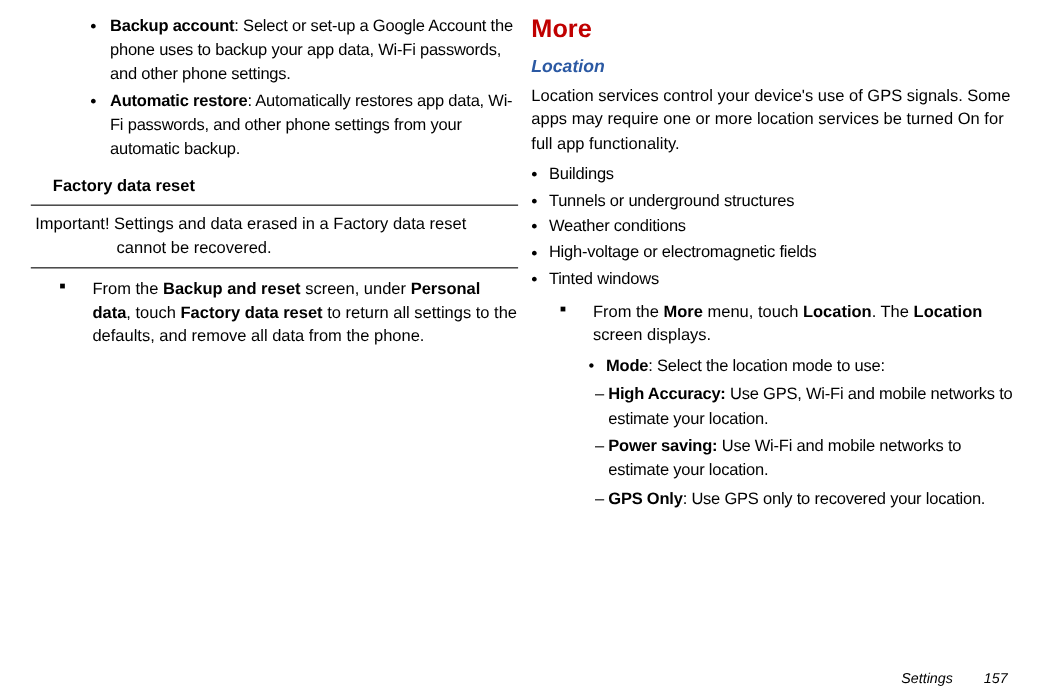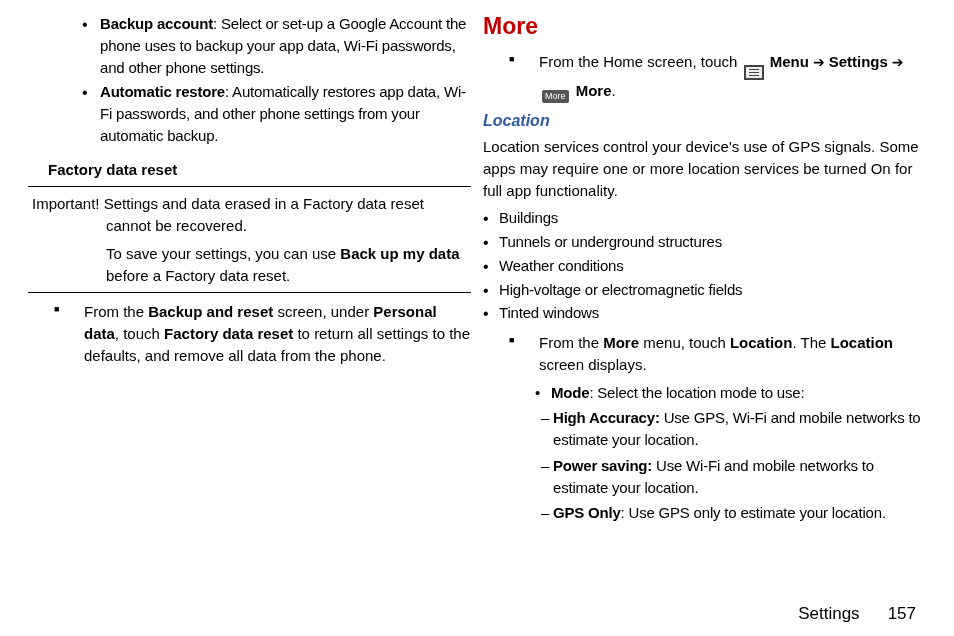--- a/index.html
+++ b/index.html
@@ -26,82 +26,69 @@
   .ico { display:inline-block; vertical-align:-3px; background:#555; color:#fff; font-size:9px; padding:2px 3px; border-radius:2px; line-height:1; margin:0 3px; }
   .menu-ico { display:inline-flex; flex-direction:column; justify-content:center; align-items:center; width:20px; height:15px; border:2px solid #444; vertical-align:-3px; background:#eee; margin:0 2px; }
   .menu-ico span { display:block; width:10px; height:1.5px; background:#444; margin:.7px 0; }
   .arrow { margin:0 4px; font-size:14px; }
   .bl { position:relative; padding-left:16px; margin:2px 0 2px 0; }
   .bl::before { content:"•"; position:absolute; left:0; top:0; font-size:16px; }
   .mode-item { position:relative; padding-left:30px; margin:4px 0 4px 38px; }
   .mode-item::before { content:"•"; position:absolute; left:14px; top:0; font-size:15px; }
   .dash-item { position:relative; padding-left:12px; margin:4px 0 4px 58px; }
   .dash-item::before { content:"–"; position:absolute; left:0; top:0; }
-  .footer { position:absolute; bottom:12px; right:38px; font-size:17px; }
+  .footer { position:absolute; bottom:12px; right:38px; font-size:13px;font-style:italic; }
   .footer .chap { margin-right:28px; }
 </style>
 </head>
 <body>
 
 <div class="page">
   <div class="col">
     <div class="bullet-item narrow">
       <span class="bold">Backup account</span><span class="def">: Select or set-up a Google Account the phone uses to backup your app data, Wi-Fi passwords, and other phone settings.</span>
     </div>
     <div class="bullet-item narrow">
       <span class="bold">Automatic restore</span><span class="def">: Automatically restores app data, Wi-Fi passwords, and other phone settings from your automatic backup.</span>
     </div>
     <div class="h3">Factory data reset</div>
     <hr class="div">
     <div class="important">
       <div class="row">
         <span class="lbl">Important! </span><span>Settings and data erased in a Factory data reset cannot be recovered.</span>
       </div>
-      <div class="row2">
-        <span>To save your settings, you can use </span><span class="bold">Back up my data</span><span> before a Factory data reset.</span>
-      </div>
     </div>
     <hr class="div">
     <div class="sq-item">
       <span>From the </span><span class="bold">Backup and reset</span><span> screen, under </span><span class="bold">Personal data</span><span>, touch </span><span class="bold">Factory data reset</span><span> to return all settings to the defaults, and remove all data from the phone.</span>
     </div>
   </div>
 
   <div class="col">
     <div class="h1red">More</div>
-    <div class="sq-item">
-      <span>From the Home screen, touch </span><span class="menu-ico">
-          <span></span>
-          <span></span>
-          <span></span>
-        </span>
-      <span class="bold">Menu</span><span class="arrow">➔</span><span class="bold">Settings</span><span class="arrow">➔</span>
-      <span class="ico">More</span>
-      <span class="bold">More</span><span>.</span>
-    </div>
     <div class="h2blue">Location</div>
     <div class="para2">Location services control your device's use of GPS signals. Some apps may require one or more location services be turned On for full app functionality.</div>
     <div class="bl narrow">Buildings</div>
     <div class="bl narrow">Tunnels or underground structures</div>
     <div class="bl narrow">Weather conditions</div>
     <div class="bl narrow">High-voltage or electromagnetic fields</div>
     <div class="bl narrow">Tinted windows</div>
     <div class="sq-item">
       <span>From the </span><span class="bold">More</span><span> menu, touch </span><span class="bold">Location</span><span>. The </span><span class="bold">Location</span><span> screen displays.</span>
     </div>
     <div class="mode-item narrow">
       <span class="bold">Mode</span><span>: Select the location mode to use:</span>
     </div>
     <div class="dash-item narrow">
       <span class="bold">High Accuracy: </span><span>Use GPS, Wi-Fi and mobile networks to estimate your location.</span>
     </div>
     <div class="dash-item narrow">
       <span class="bold">Power saving: </span><span>Use Wi-Fi and mobile networks to estimate your location.</span>
     </div>
     <div class="dash-item narrow">
-      <span class="bold">GPS Only</span><span>: Use GPS only to estimate your location.</span>
+      <span class="bold">GPS Only</span><span>: Use GPS only to recovered your location.</span>
     </div>
   </div>
 
   <div class="footer">
     <span class="chap">Settings</span><span>157</span>
   </div>
 </div>
 
 </body></html>

